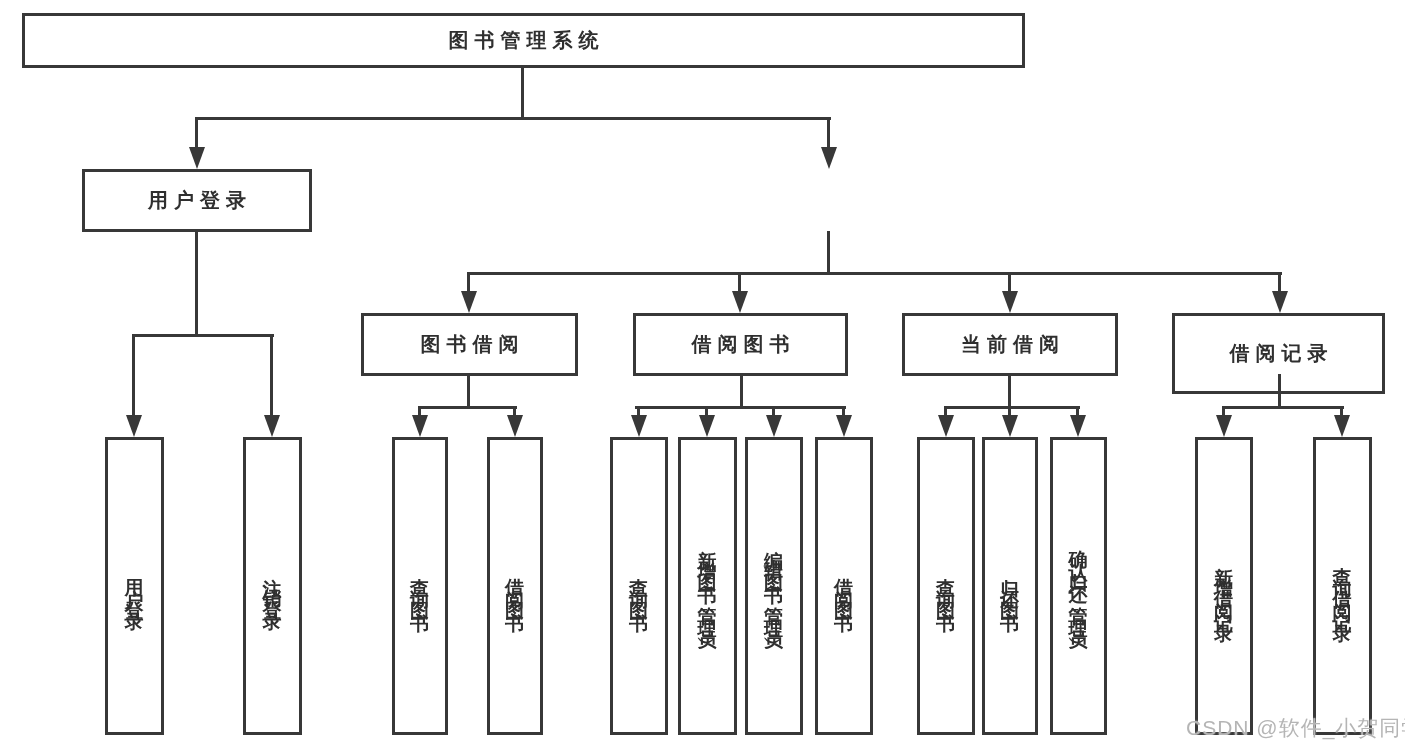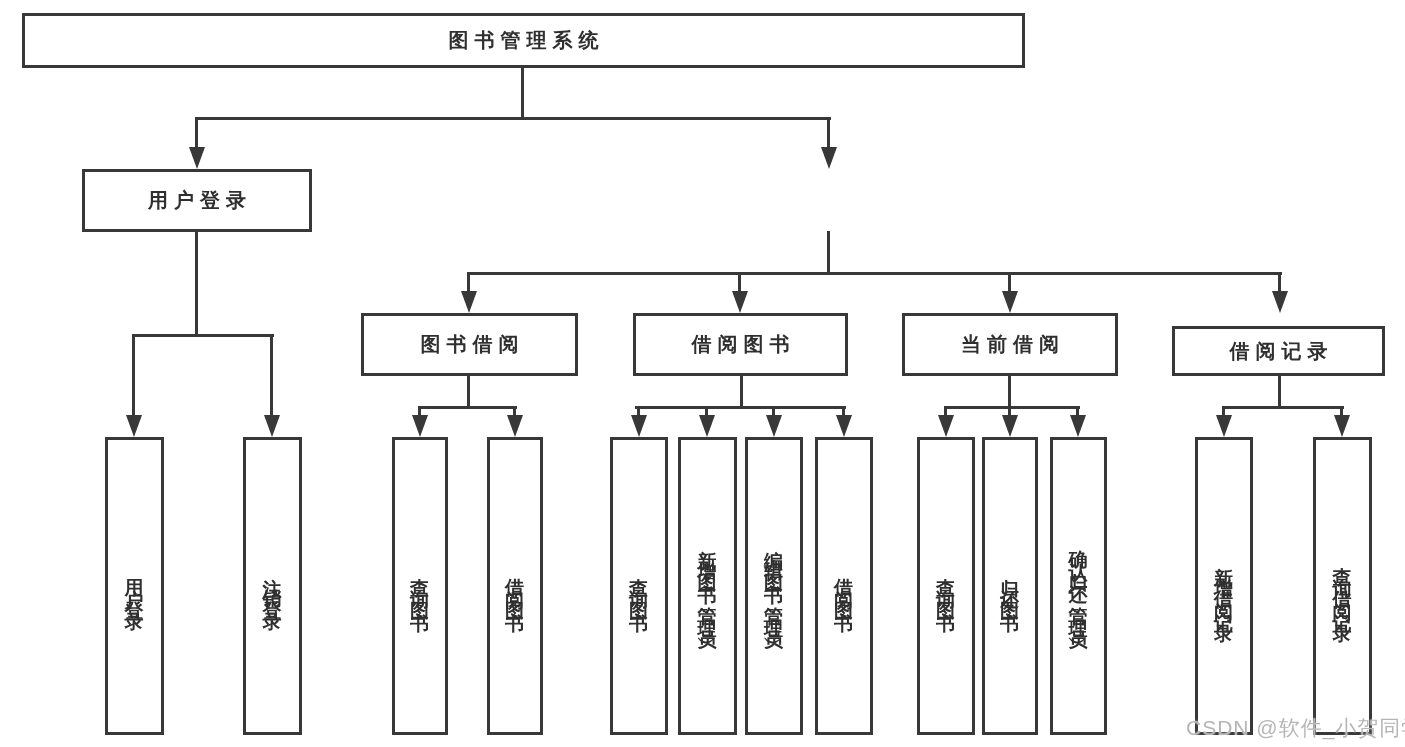--- a/index.html
+++ b/index.html
@@ -38,21 +38,21 @@
 
 <div id="stage">
 
   <div class="box" style="left:22px;top:13px;width:1003px;height:55px">图书管理系统</div>
 
   <div class="box" style="left:82px;top:169px;width:230px;height:63px">用户登录</div>
 
   <div class="box" style="left:361px;top:313px;width:217px;height:63px">图书借阅</div>
   <div class="box" style="left:633px;top:313px;width:215px;height:63px">借阅图书</div>
   <div class="box" style="left:902px;top:313px;width:216px;height:63px">当前借阅</div>
-  <div class="box" style="left:1172px;top:326px;width:213px;height:50px">借阅记录</div>
+  <div class="box" style="left:1172px;top:313px;width:213px;height:81px">借阅记录</div>
 
   <div class="box vbox" style="left:105px;width:59px">用户登录</div>
   <div class="box vbox" style="left:243px;width:59px">注销登录</div>
 
   <div class="box vbox" style="left:392px;width:56px">查询图书</div>
   <div class="box vbox" style="left:487px;width:56px">借阅图书</div>
 
   <div class="box vbox" style="left:610px;width:58px">查询图书</div>
   <div class="box vbox" style="left:678px;width:59px">新增图书（管理员）</div>
   <div class="box vbox" style="left:745px;width:58px">编辑图书（管理员）</div>

